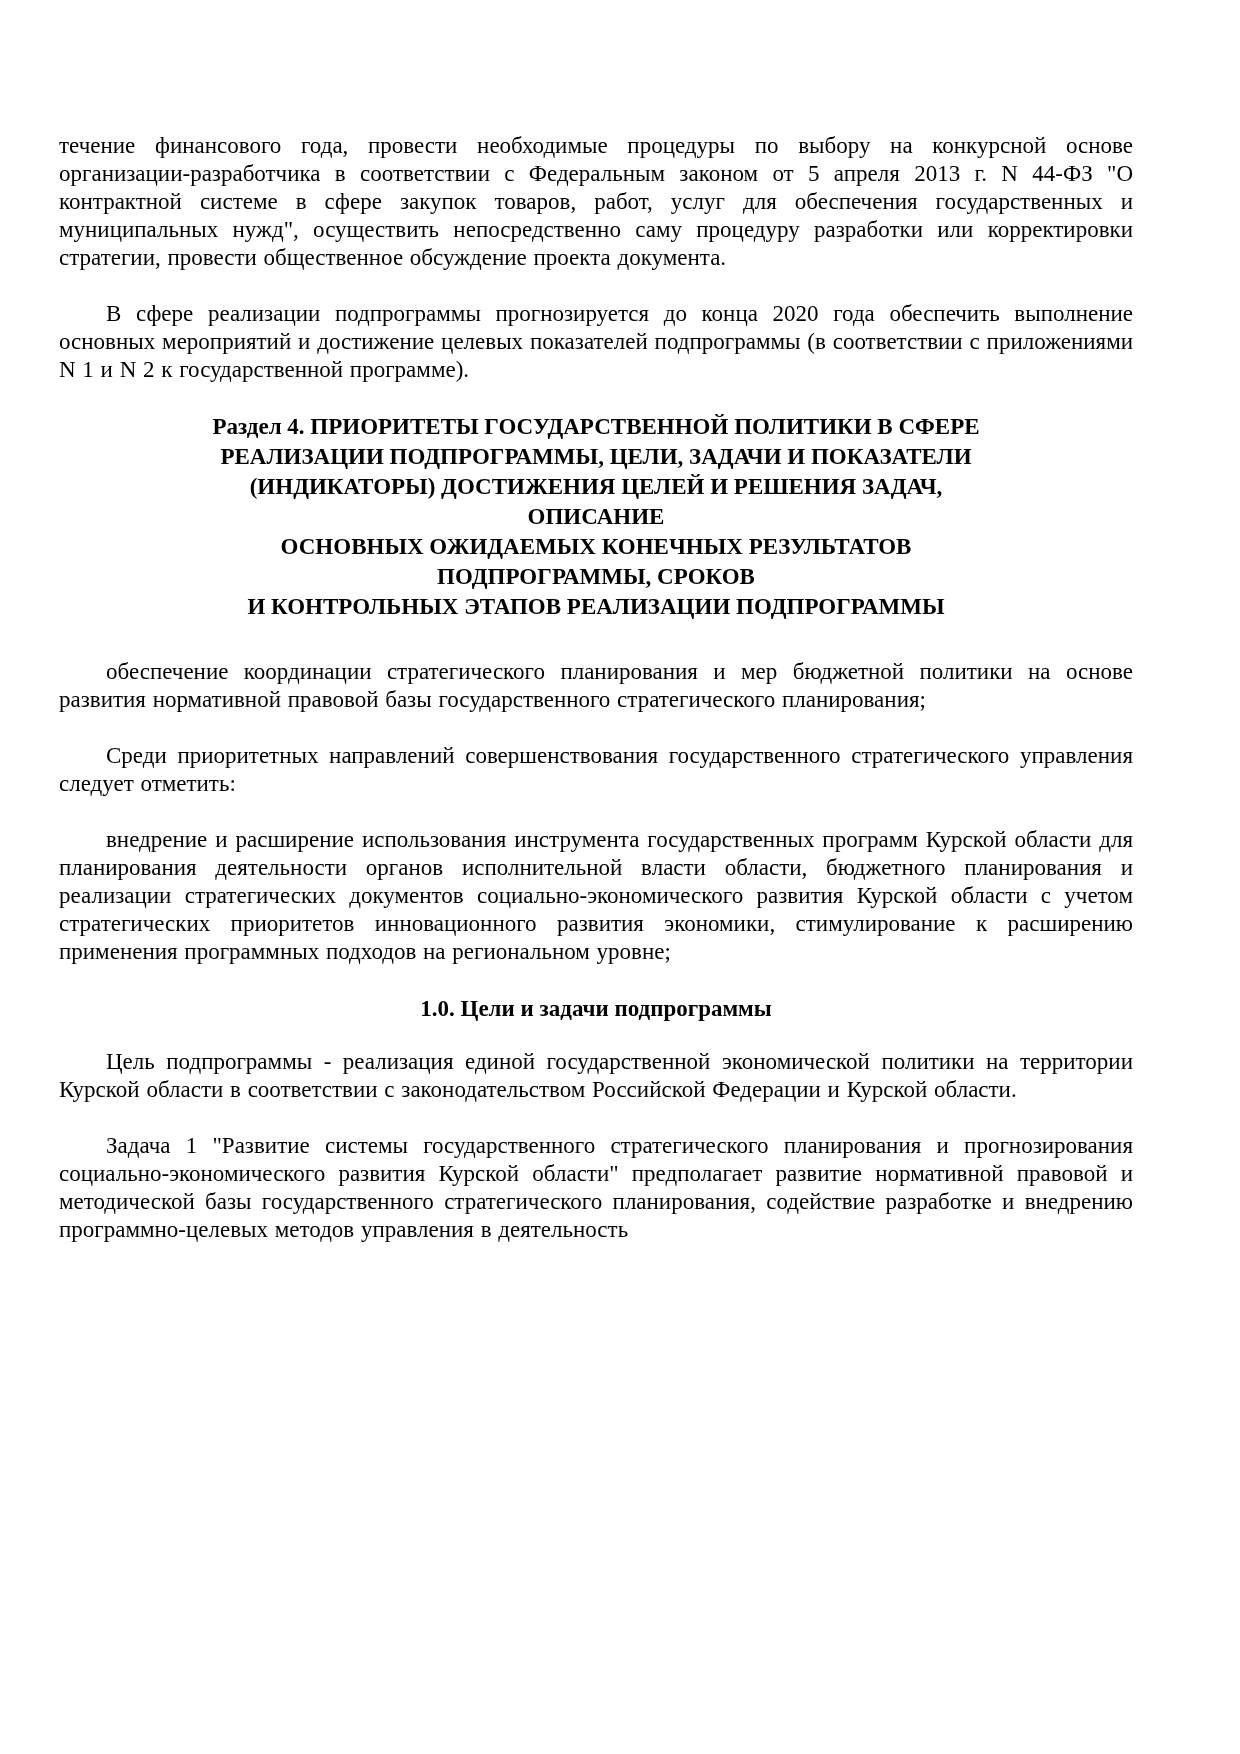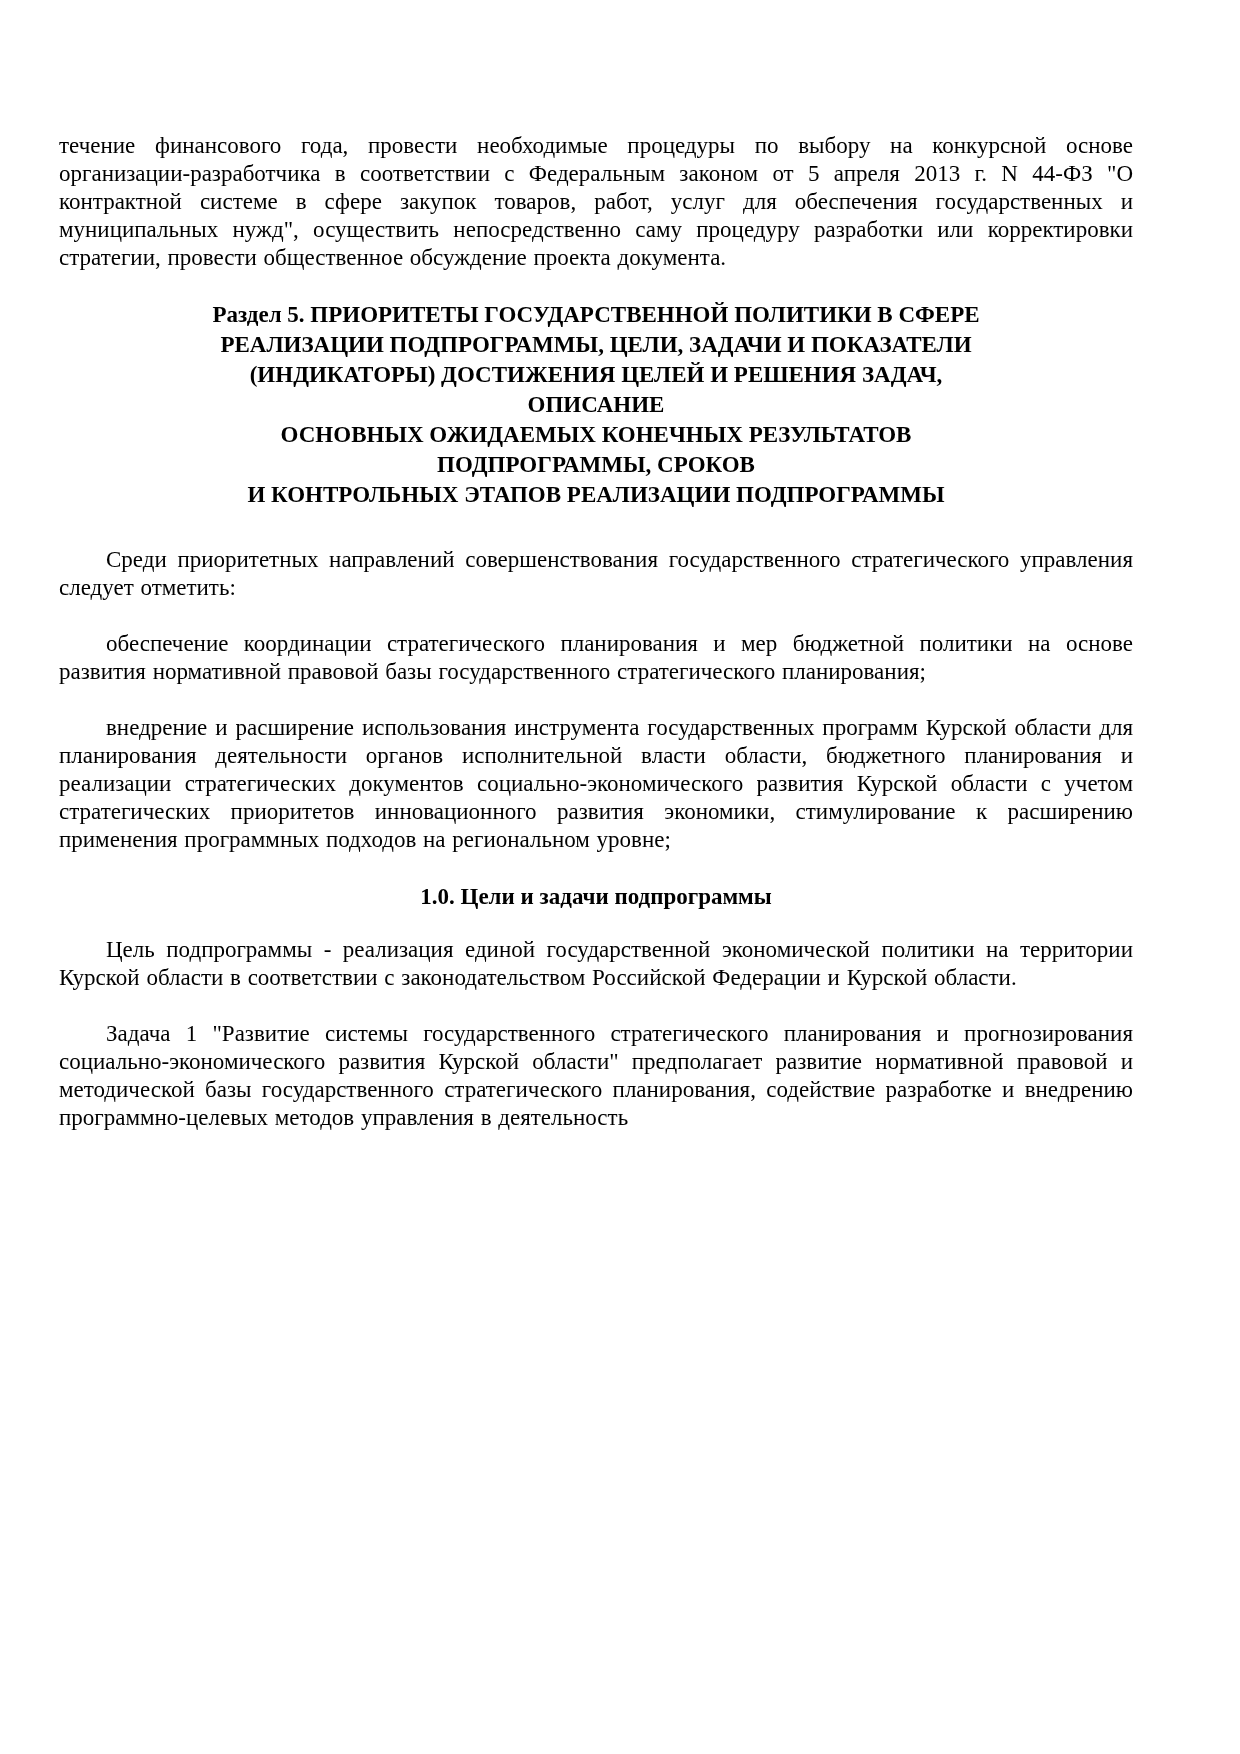--- a/index.html
+++ b/index.html
@@ -45,34 +45,35 @@
     margin-bottom: 24px;
   }
 </style>
 </head>
 <body>
 
 <div class="page">
 
   <p class="para no-indent">течение финансового года, провести необходимые процедуры по выбору на конкурсной основе организации-разработчика в соответствии с Федеральным законом от 5 апреля 2013 г. N 44-ФЗ "О контрактной системе в сфере закупок товаров, работ, услуг для обеспечения государственных и муниципальных нужд", осуществить непосредственно саму процедуру разработки или корректировки стратегии, провести общественное обсуждение проекта документа.</p>
 
+  <p class="para">В сфере реализации подпрограммы прогнозируется до конца 2020 года обеспечить выполнение основных мероприятий и достижение целевых показателей подпрограммы (в соответствии с приложениями N 1 и N 2 к государственной программе).</p>
 
-  <div class="heading section">Раздел 5. ПРИОРИТЕТЫ ГОСУДАРСТВЕННОЙ ПОЛИТИКИ В СФЕРЕ
+  <div class="heading section">Раздел 4. ПРИОРИТЕТЫ ГОСУДАРСТВЕННОЙ ПОЛИТИКИ В СФЕРЕ
 РЕАЛИЗАЦИИ ПОДПРОГРАММЫ, ЦЕЛИ, ЗАДАЧИ И ПОКАЗАТЕЛИ
 (ИНДИКАТОРЫ) ДОСТИЖЕНИЯ ЦЕЛЕЙ И РЕШЕНИЯ ЗАДАЧ,
 ОПИСАНИЕ
 ОСНОВНЫХ ОЖИДАЕМЫХ КОНЕЧНЫХ РЕЗУЛЬТАТОВ
 ПОДПРОГРАММЫ, СРОКОВ
 И КОНТРОЛЬНЫХ ЭТАПОВ РЕАЛИЗАЦИИ ПОДПРОГРАММЫ</div>
 
 
 
+  <p class="para">обеспечение координации стратегического планирования и мер бюджетной политики на основе развития нормативной правовой базы государственного стратегического планирования;</p>
+
   <p class="para">Среди приоритетных направлений совершенствования государственного стратегического управления следует отметить:</p>
-
-  <p class="para">обеспечение координации стратегического планирования и мер бюджетной политики на основе развития нормативной правовой базы государственного стратегического планирования;</p>
 
   <p class="para">внедрение и расширение использования инструмента государственных программ Курской области для планирования деятельности органов исполнительной власти области, бюджетного планирования и реализации стратегических документов социально-экономического развития Курской области с учетом стратегических приоритетов инновационного развития экономики, стимулирование к расширению применения программных подходов на региональном уровне;</p>
 
 
   <div class="heading sub-spaced">1.0. Цели и задачи подпрограммы</div>
 
   <p class="para">Цель подпрограммы - реализация единой государственной экономической политики на территории Курской области в соответствии с законодательством Российской Федерации и Курской области.</p>
 
   <p class="para">Задача 1 "Развитие системы государственного стратегического планирования и прогнозирования социально-экономического развития Курской области" предполагает развитие нормативной правовой и методической базы государственного стратегического планирования, содействие разработке и внедрению программно-целевых методов управления в деятельность</p>
 

